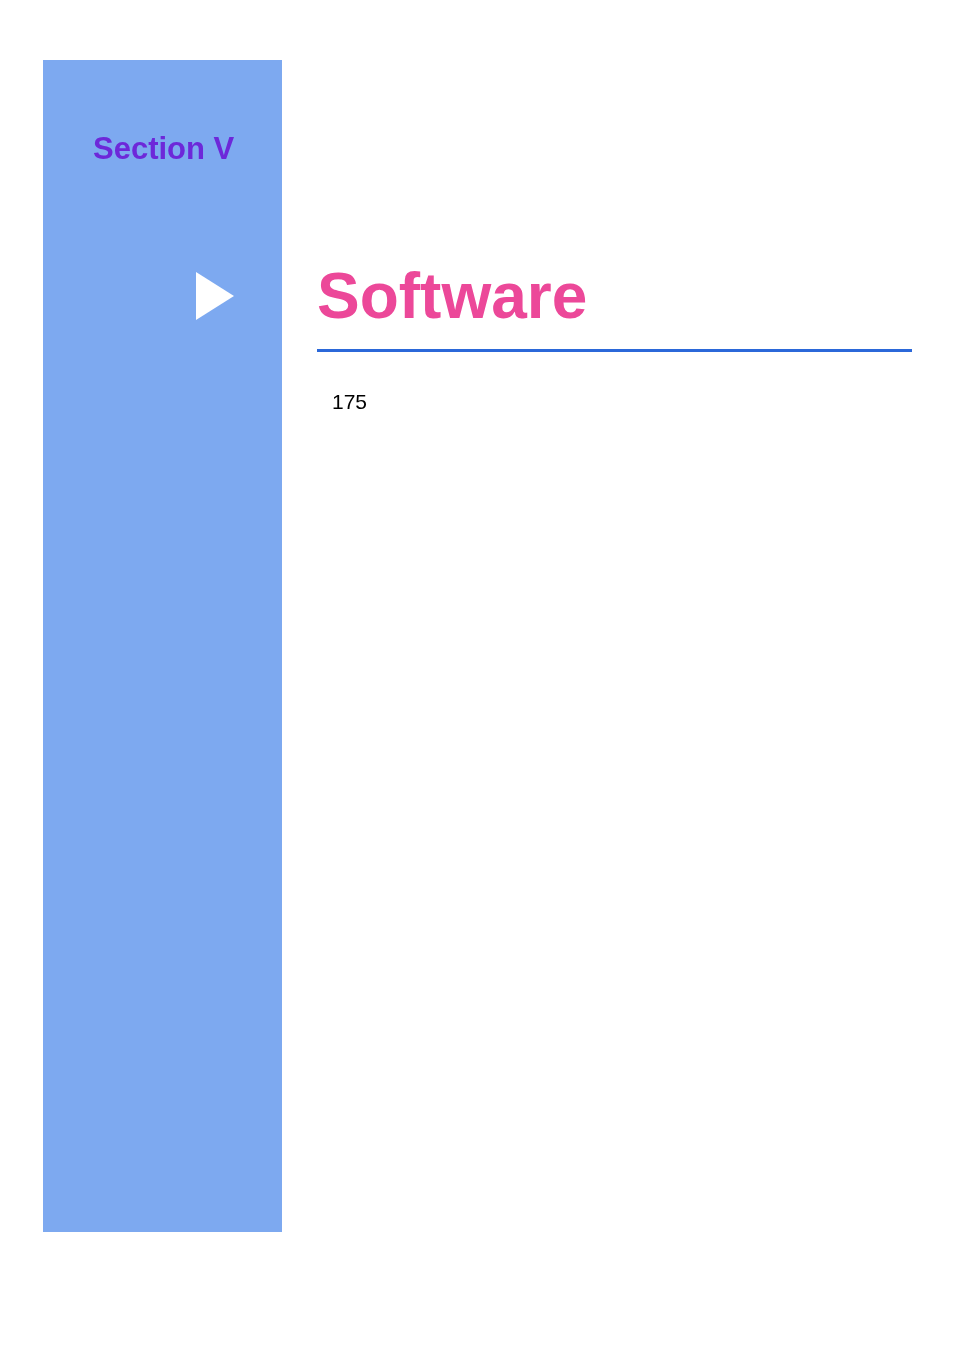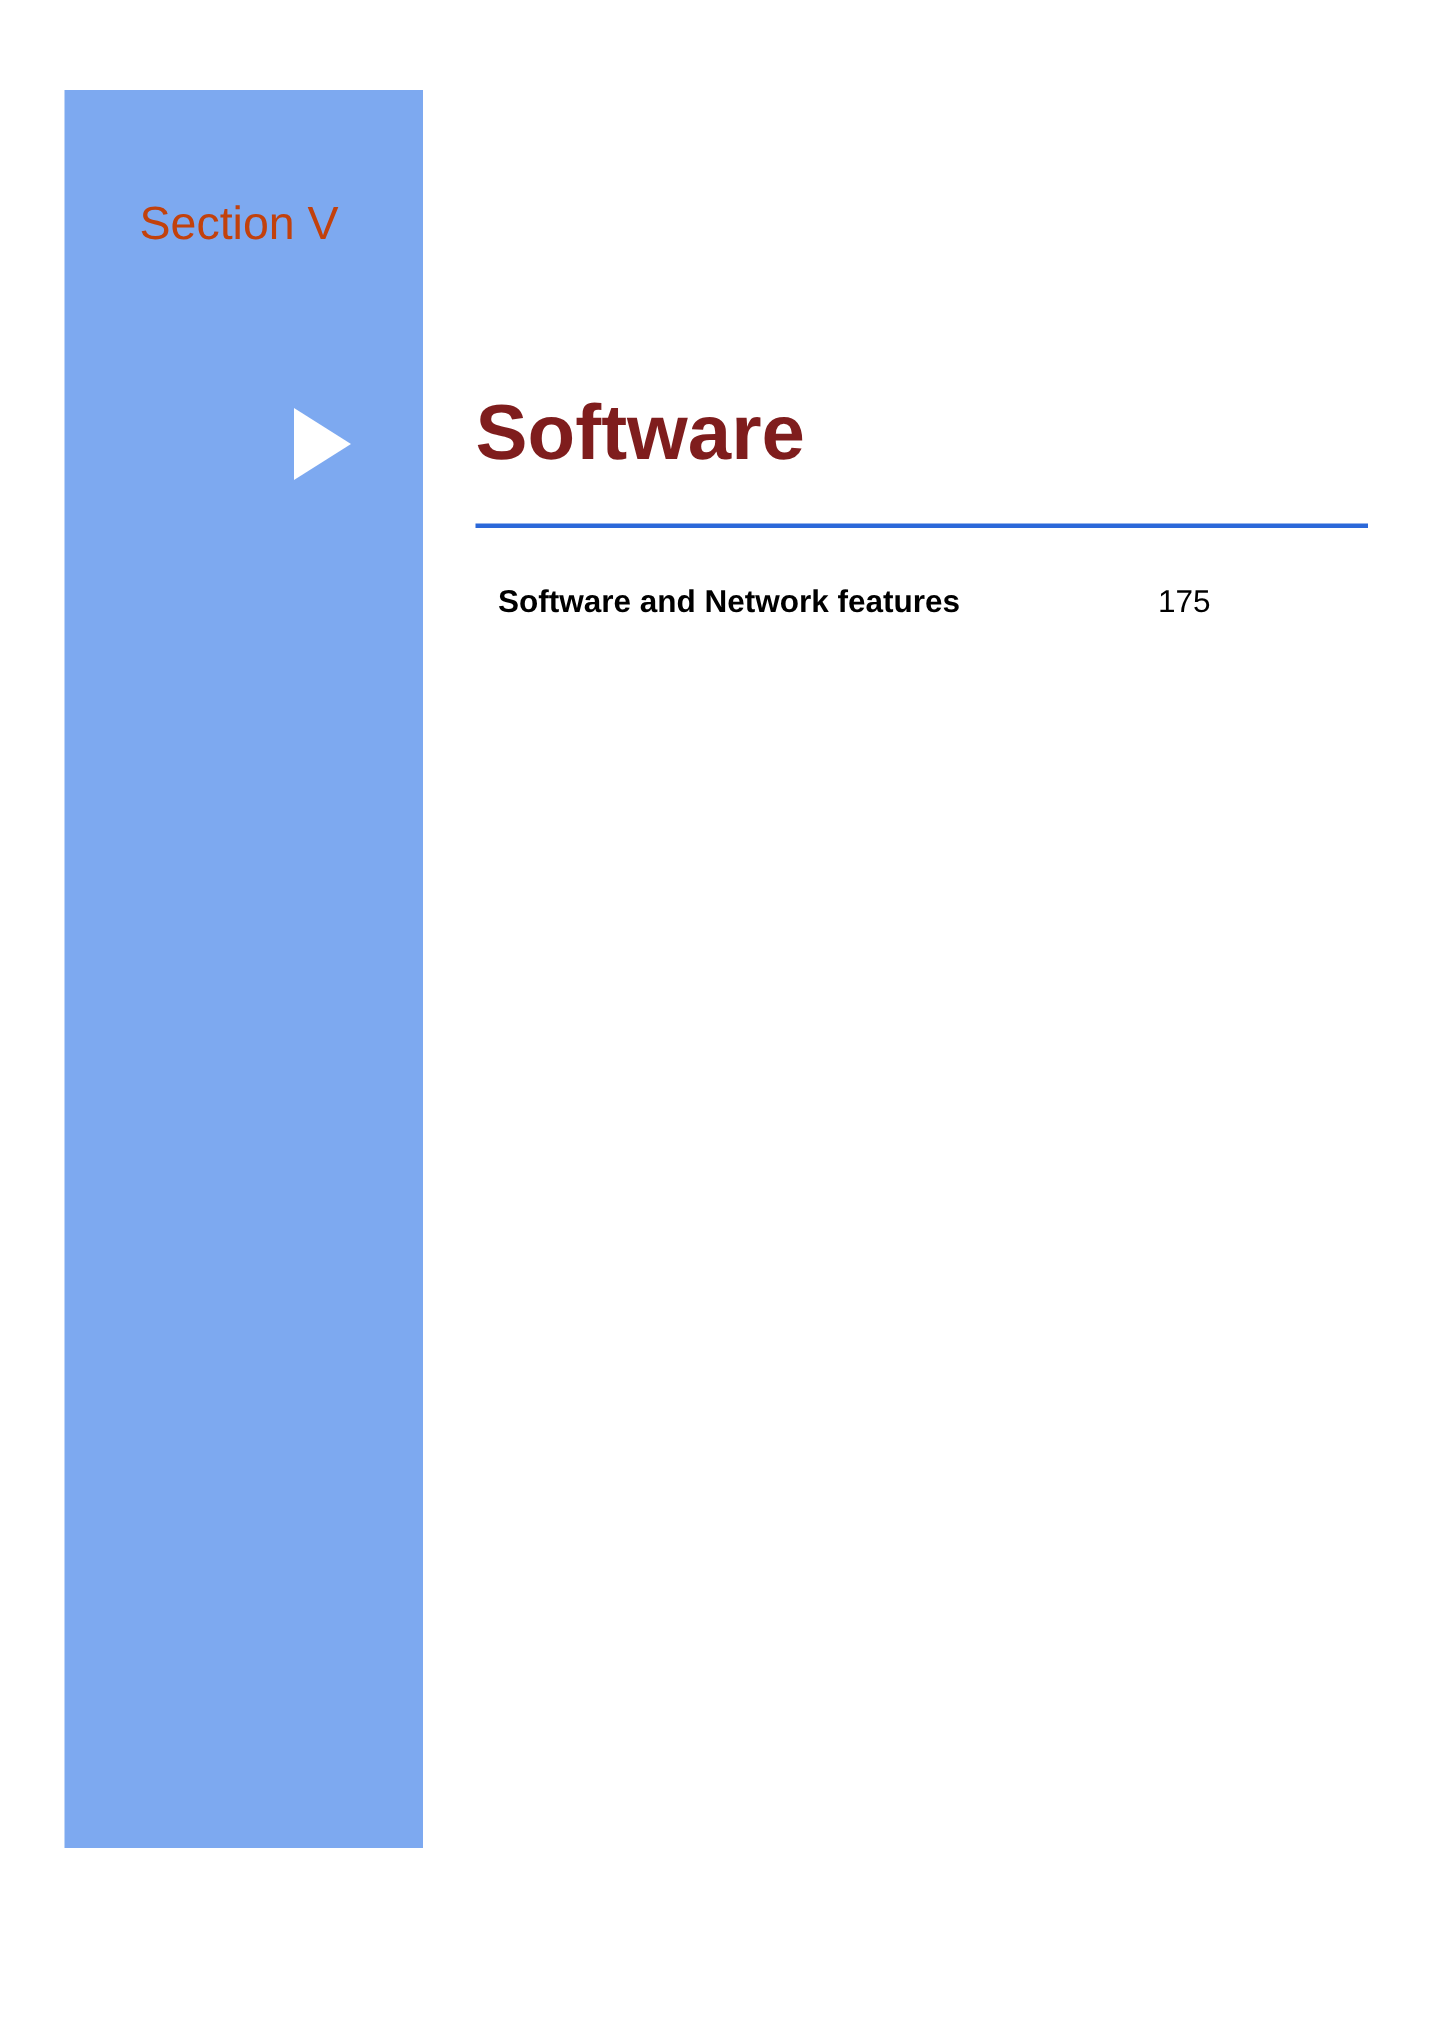--- a/index.html
+++ b/index.html
@@ -22,43 +22,43 @@
       top: 60px;
       width: 239px;
       height: 1172px;
       background: #7da9f0;
     }
     
     .section-label {
       position: absolute;
       left: 93px;
       top: 131px;
-      color: #c2410c;
+      color: #6d28d9;
       font-size: 31px;
-      font-weight: normal;
+      font-weight: bold;
     }
     
     .triangle-icon {
       position: absolute;
       left: 196px;
       top: 272px;
       width: 0;
       height: 0;
       border-top: 24px solid transparent;
       border-bottom: 24px solid transparent;
       border-left: 38px solid #ffffff;
     }
     
     .main-title {
       position: absolute;
       left: 317px;
       top: 259px;
-      font-size: 52px;
+      font-size: 64px;
       font-weight: bold;
-      color: #7f1d1d;
+      color: #ec4899;
     }
     
     .title-rule {
       position: absolute;
       left: 317px;
       top: 349px;
       width: 595px;
       height: 3px;
       background: #2b68d9;
     }
@@ -92,15 +92,14 @@
 
 <div class="section-label">Section V</div>
 
 <div class="triangle-icon"></div>
 
 <h1 class="main-title">Software</h1>
 
 <div class="title-rule"></div>
 
 <div class="toc-row">
-  <span class="toc-label">Software and Network features</span>
   <span class="toc-page">175</span>
 </div>
 
 </body></html>

